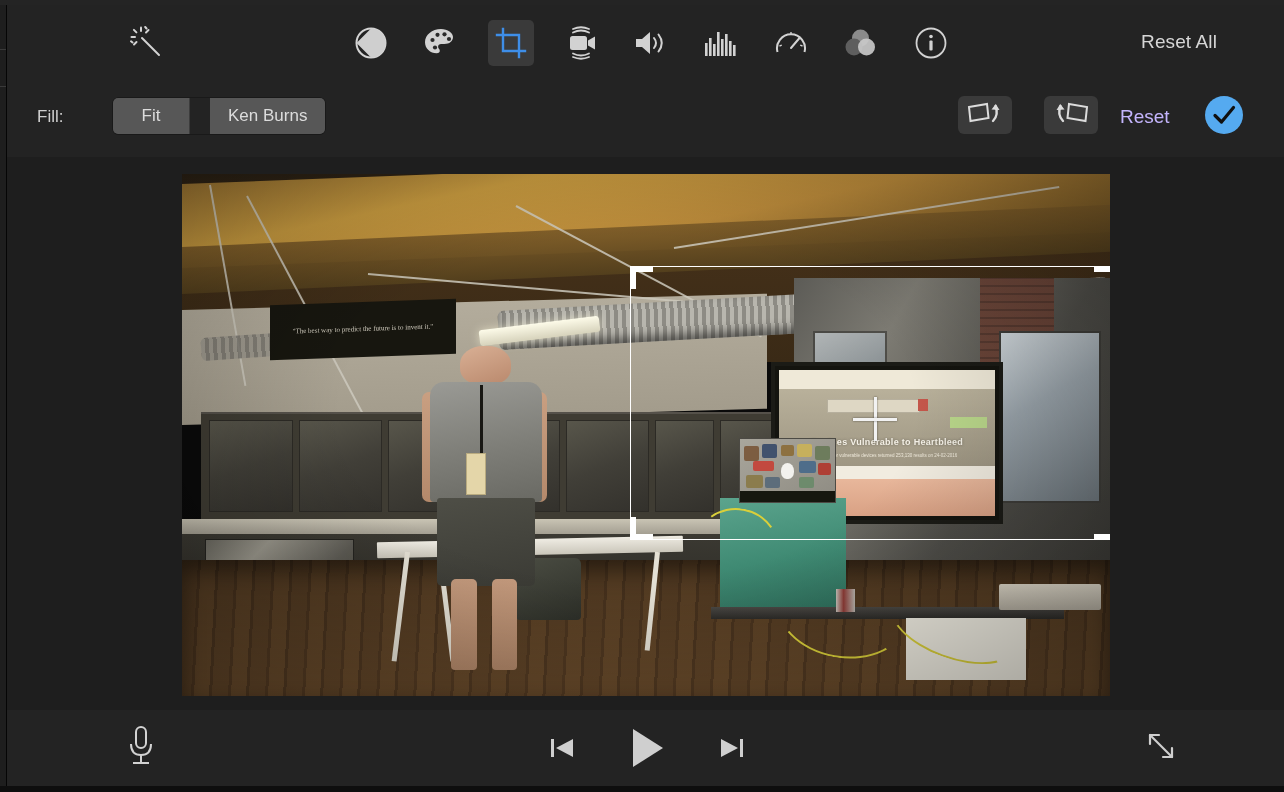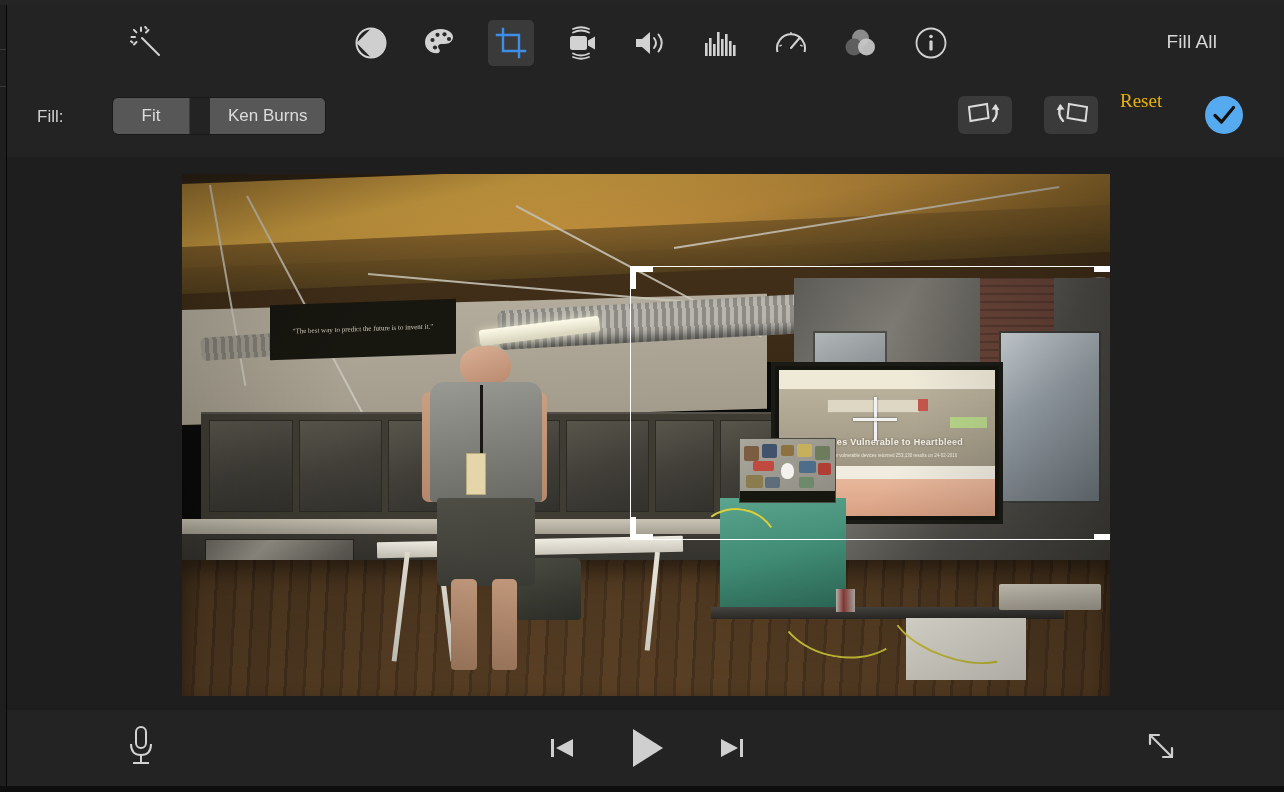--- a/index.html
+++ b/index.html
@@ -138,24 +138,23 @@
     display: flex;
     align-items: center;
     justify-content: center;
     cursor: default;
   }
   .rot-ccw { left: 951px; }
   .rot-cw  { left: 1037px; }
 
   .reset-crop {
     position: absolute;
-    left: 1113px; top: 9px;
+    left: 1113px; top: 25px;
     font-size: 19px;
-    color: #eab308;
-    font-family: Liberation Serif, serif;
+    color: #c4b5fd;
   }
   .apply-check {
     position: absolute;
     left: 1197px; top: 14px;
     width: 40px; height: 40px;
   }
 
   
   .canvas-area {
     position: absolute;
@@ -751,21 +750,21 @@
     <div class="tool-btn" style="left:901px;top:15px">
       <span>
         <svg width="32" height="32" viewBox="0 0 32 32">
           <circle cx="16" cy="16" r="14.5" fill="none" stroke="#d2d2d2" stroke-width="1.8"></circle>
           <circle cx="16" cy="9.5" r="1.8" fill="#d2d2d2"></circle>
           <rect x="14.4" y="13.5" width="3.2" height="10" rx="1" fill="#d2d2d2"></rect>
         </svg>
       </span>
     </div>
 
-    <div class="reset-all">Fill All</div>
+    <div class="reset-all">Reset All</div>
   </div>
 
   <div class="style-row">
 
     <div class="style-label">Fill:</div>
 
     <div class="segmented">
       <div class="seg">Fit</div>
       <div class="seg">Ken Burns</div>
     </div>

